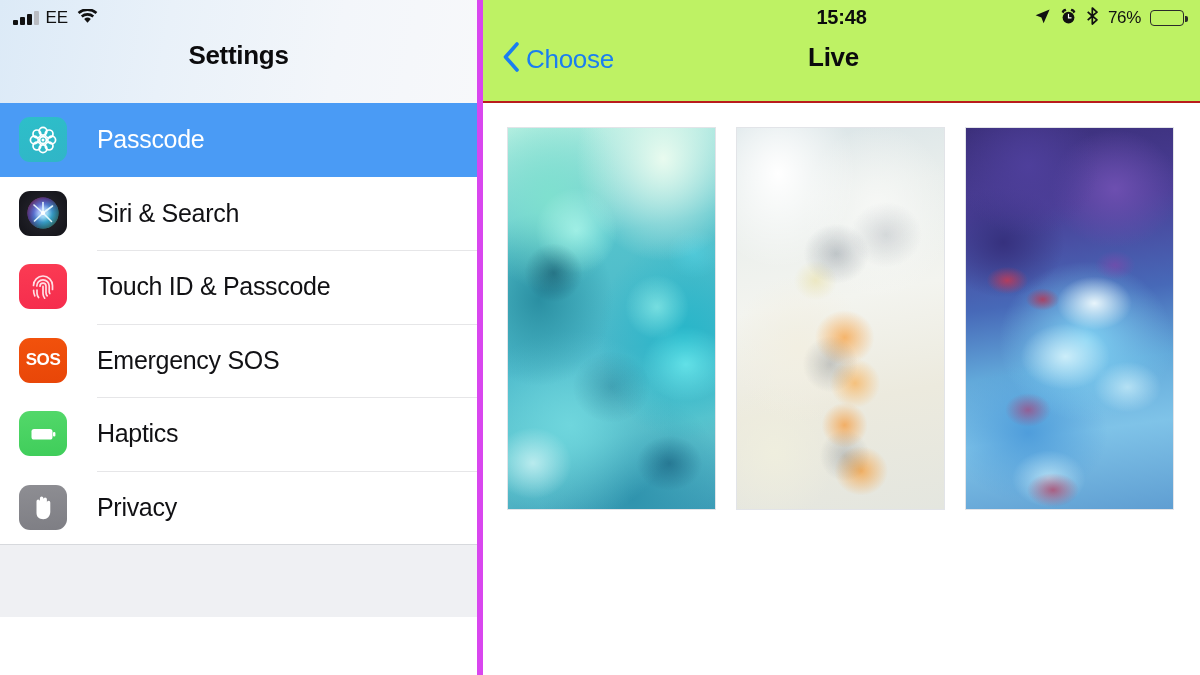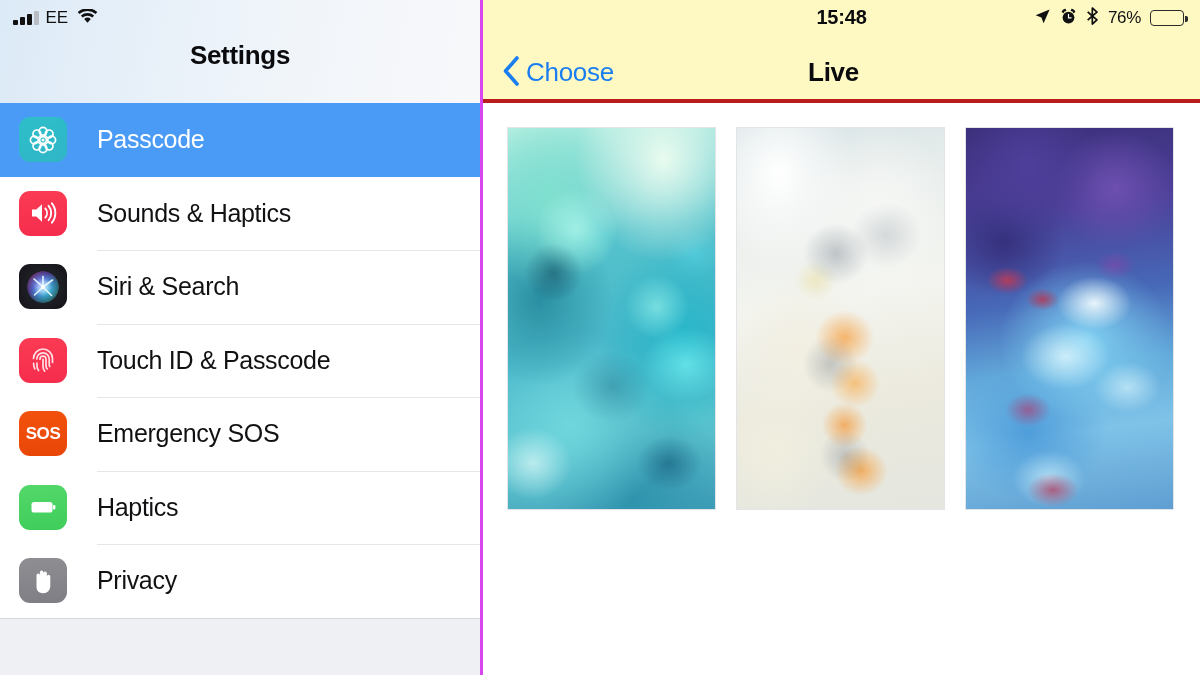--- a/index.html
+++ b/index.html
@@ -9,21 +9,21 @@
     background: #ffffff;
     overflow: hidden;
   }
   .screen { position: relative; width: 1200px; height: 675px; display: flex; }
 
   
   .sidebar {
     width: 483px; height: 675px;
     position: relative;
     background: #ffffff;
-    border-right: 3px solid #d946ef;
+    border-right: 6px solid #d946ef;
     display: flex; flex-direction: column;
   }
   .sidebar-top {
     height: 103px;
     background: linear-gradient(100deg, #dceaf7 0%, #e9f1f9 35%, #f3f6fa 70%, #f7f8fa 100%);
     position: relative;
     flex: 0 0 103px;
   }
   .status-left {
     position: absolute; left: 13px; top: 7px;
@@ -90,22 +90,22 @@
 
   
   .main {
     flex: 1 1 auto; height: 675px;
     background: #ffffff;
     position: relative;
     display: flex; flex-direction: column;
   }
   .main-top {
     height: 103px; flex: 0 0 103px;
-    background: #fef9c3;
-    border-bottom: 4px solid #b91c1c;
+    background: #bef264;
+    border-bottom: 2px solid #b91c1c;
     position: relative;
   }
   .clock {
     position: absolute; top: 6px; left: 0; right: 0;
     text-align: center;
     font-size: 20px; font-weight: 700; color: #0b0b0d;
     letter-spacing: -0.2px;
   }
   .status-right {
     position: absolute; right: 16px; top: 8px;
@@ -117,21 +117,21 @@
     border-radius: 4px; position: relative; padding: 2px;
   }
   .batt-shell::after {
     content: ""; position: absolute; right: -4.5px; top: 5px;
     width: 2.5px; height: 6px; background: #2a2a2a; border-radius: 0 2px 2px 0;
   }
   .batt-fill { height: 100%; width: 76%; background: #111; border-radius: 1.5px; }
 
   .navbar {
     position: absolute; left: 0; right: 16px; top: 42px; height: 61px;
-    display: flex; align-items: center;
+    display: flex; align-items: flex-start;
   }
   .back-btn {
     display: flex; align-items: center; gap: 6px;
     margin-left: 19px; cursor: pointer;
   }
   .back-label {
     font-size: 26px; color: #1a7ef0; letter-spacing: -0.3px;
   }
   .nav-title {
     position: absolute; left: 0; right: 0; text-align: center;
@@ -269,33 +269,20 @@
               <circle cx="23.1" cy="10.9" r="3.9"></circle>
               <circle cx="10.9" cy="23.1" r="3.9"></circle>
               <circle cx="23.1" cy="23.1" r="3.9"></circle>
             </g>
             <circle cx="17" cy="17" r="1.5" fill="#ffffff"></circle>
           </svg>
         </span>
         <span class="row-label">Passcode</span>
       </div>
 
-      <div class="row">
-        <span class="app-icon ic-sounds">
-          <svg width="32" height="32" viewBox="0 0 32 32">
-            <path d="M5 12.5 h4.3 L15 7.3 v17.4 L9.3 19.5 H5 Z" fill="#fff"></path>
-            <g fill="none" stroke="#fff" stroke-width="1.9" stroke-linecap="round">
-              <path d="M18.3 11.4 a7 7 0 0 1 0 9.2"></path>
-              <path d="M21.6 8.8 a11.3 11.3 0 0 1 0 14.4"></path>
-              <path d="M24.9 6.3 a15.4 15.4 0 0 1 0 19.4"></path>
-            </g>
-          </svg>
-        </span>
-        <span class="row-label">Sounds &amp; Haptics</span>
-      </div>
 
       <div class="row">
         <span class="app-icon ic-siri">
           <svg width="44" height="44" viewBox="0 0 44 44">
             <defs>
               <radialGradient id="siriA" cx="50%" cy="50%" r="50%">
                 <stop offset="0%" stop-color="#ffffff"></stop>
                 <stop offset="28%" stop-color="#b9f6ff"></stop>
                 <stop offset="60%" stop-color="#2f7fb8"></stop>
                 <stop offset="100%" stop-color="#17203a"></stop>

